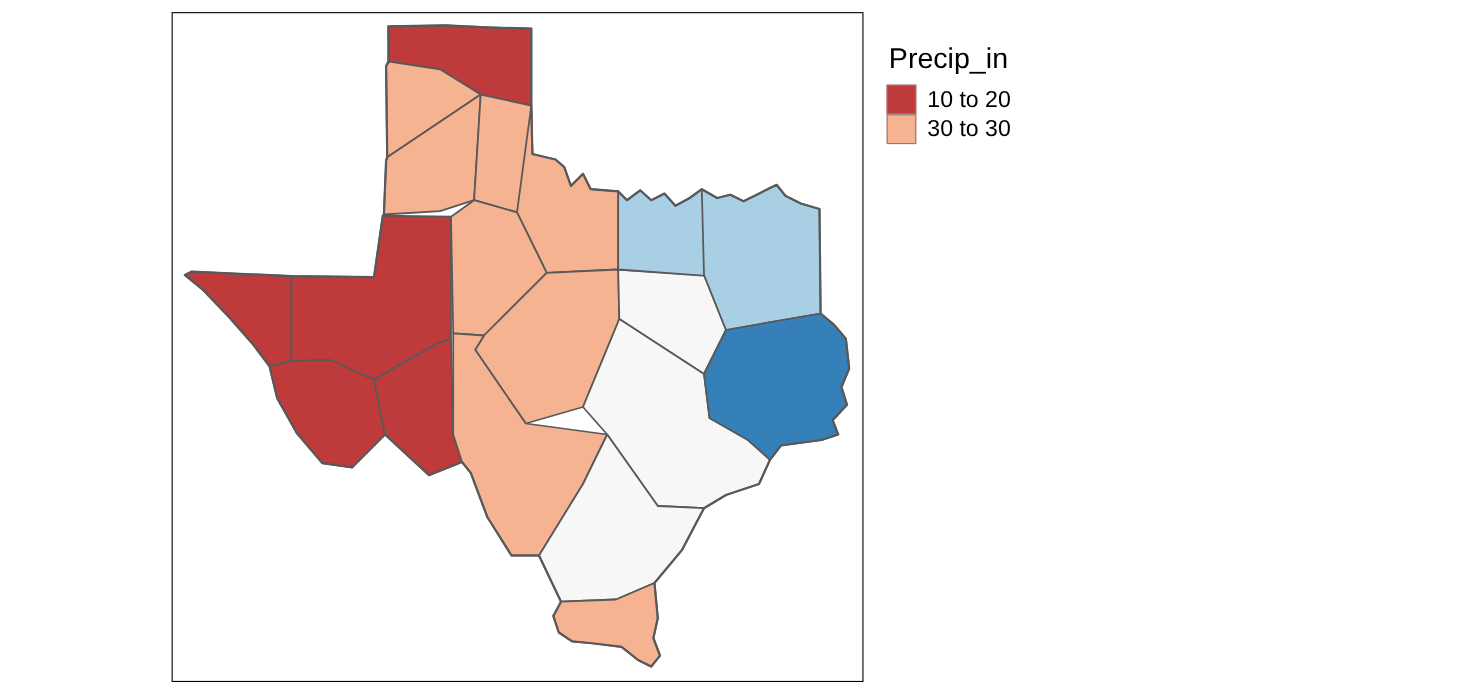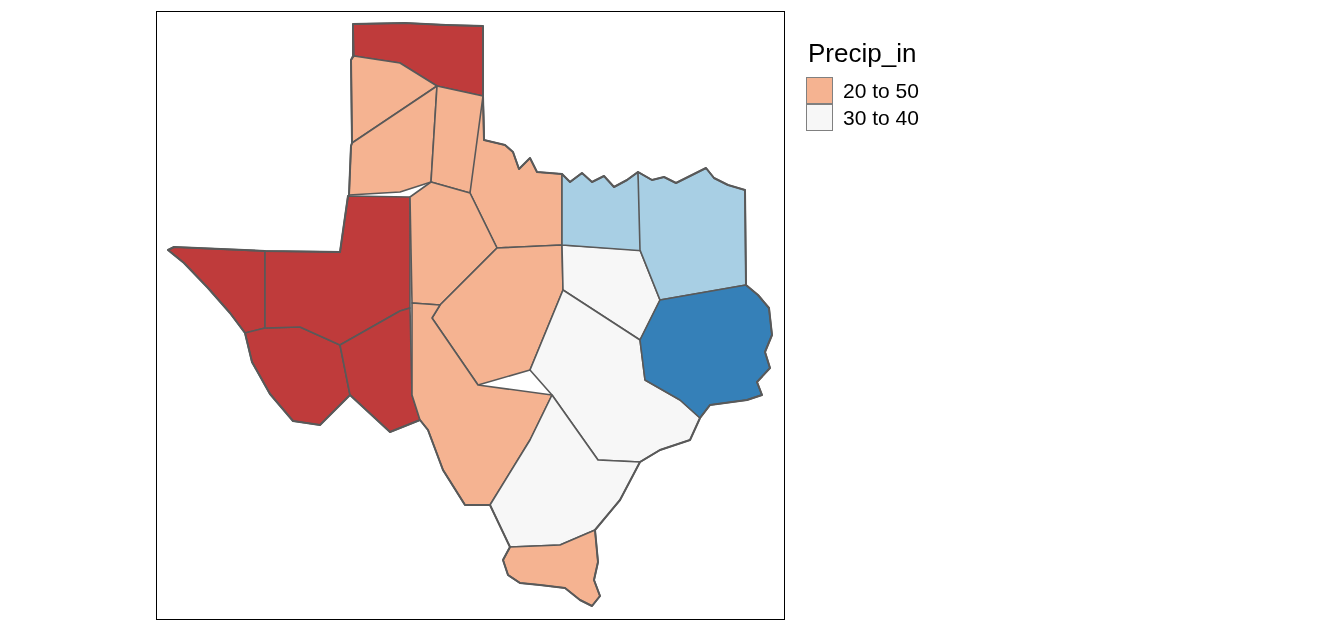--- a/index.html
+++ b/index.html
@@ -141,27 +141,27 @@
                L600,596 L592,606 L580,600 L565,588 L540,585 L520,583 L508,575 L503,560 L510,547 L490,505 L465,505
                L443,470 L428,430 L420,420 L390,432 L350,395 L320,425 L293,421 L270,394 L252,362 L245,333 L230,313
                L208,288 L184,263 L168,250 L174,247 L265,251 L340,252 L348,196 L349,195 L351,146 L352,143 L351,60
                L353,56 Z"></path>
     </svg>
   </div>
 
   <div id="legend">
     <div id="legend-title">Precip_in</div>
 
+    <div class="legend-row">
+      <span class="legend-swatch" style="background:#bf3b3b"></span>
+      <span class="legend-label">10 to 20</span>
+    </div>
 
     <div class="legend-row">
       <span class="legend-swatch" style="background:#f5b391"></span>
-      <span class="legend-label">20 to 50</span>
+      <span class="legend-label">30 to 30</span>
     </div>
 
-    <div class="legend-row">
-      <span class="legend-swatch" style="background:#f7f7f7"></span>
-      <span class="legend-label">30 to 40</span>
-    </div>
 
 
   </div>
 
 </div>
 
 </body></html>

